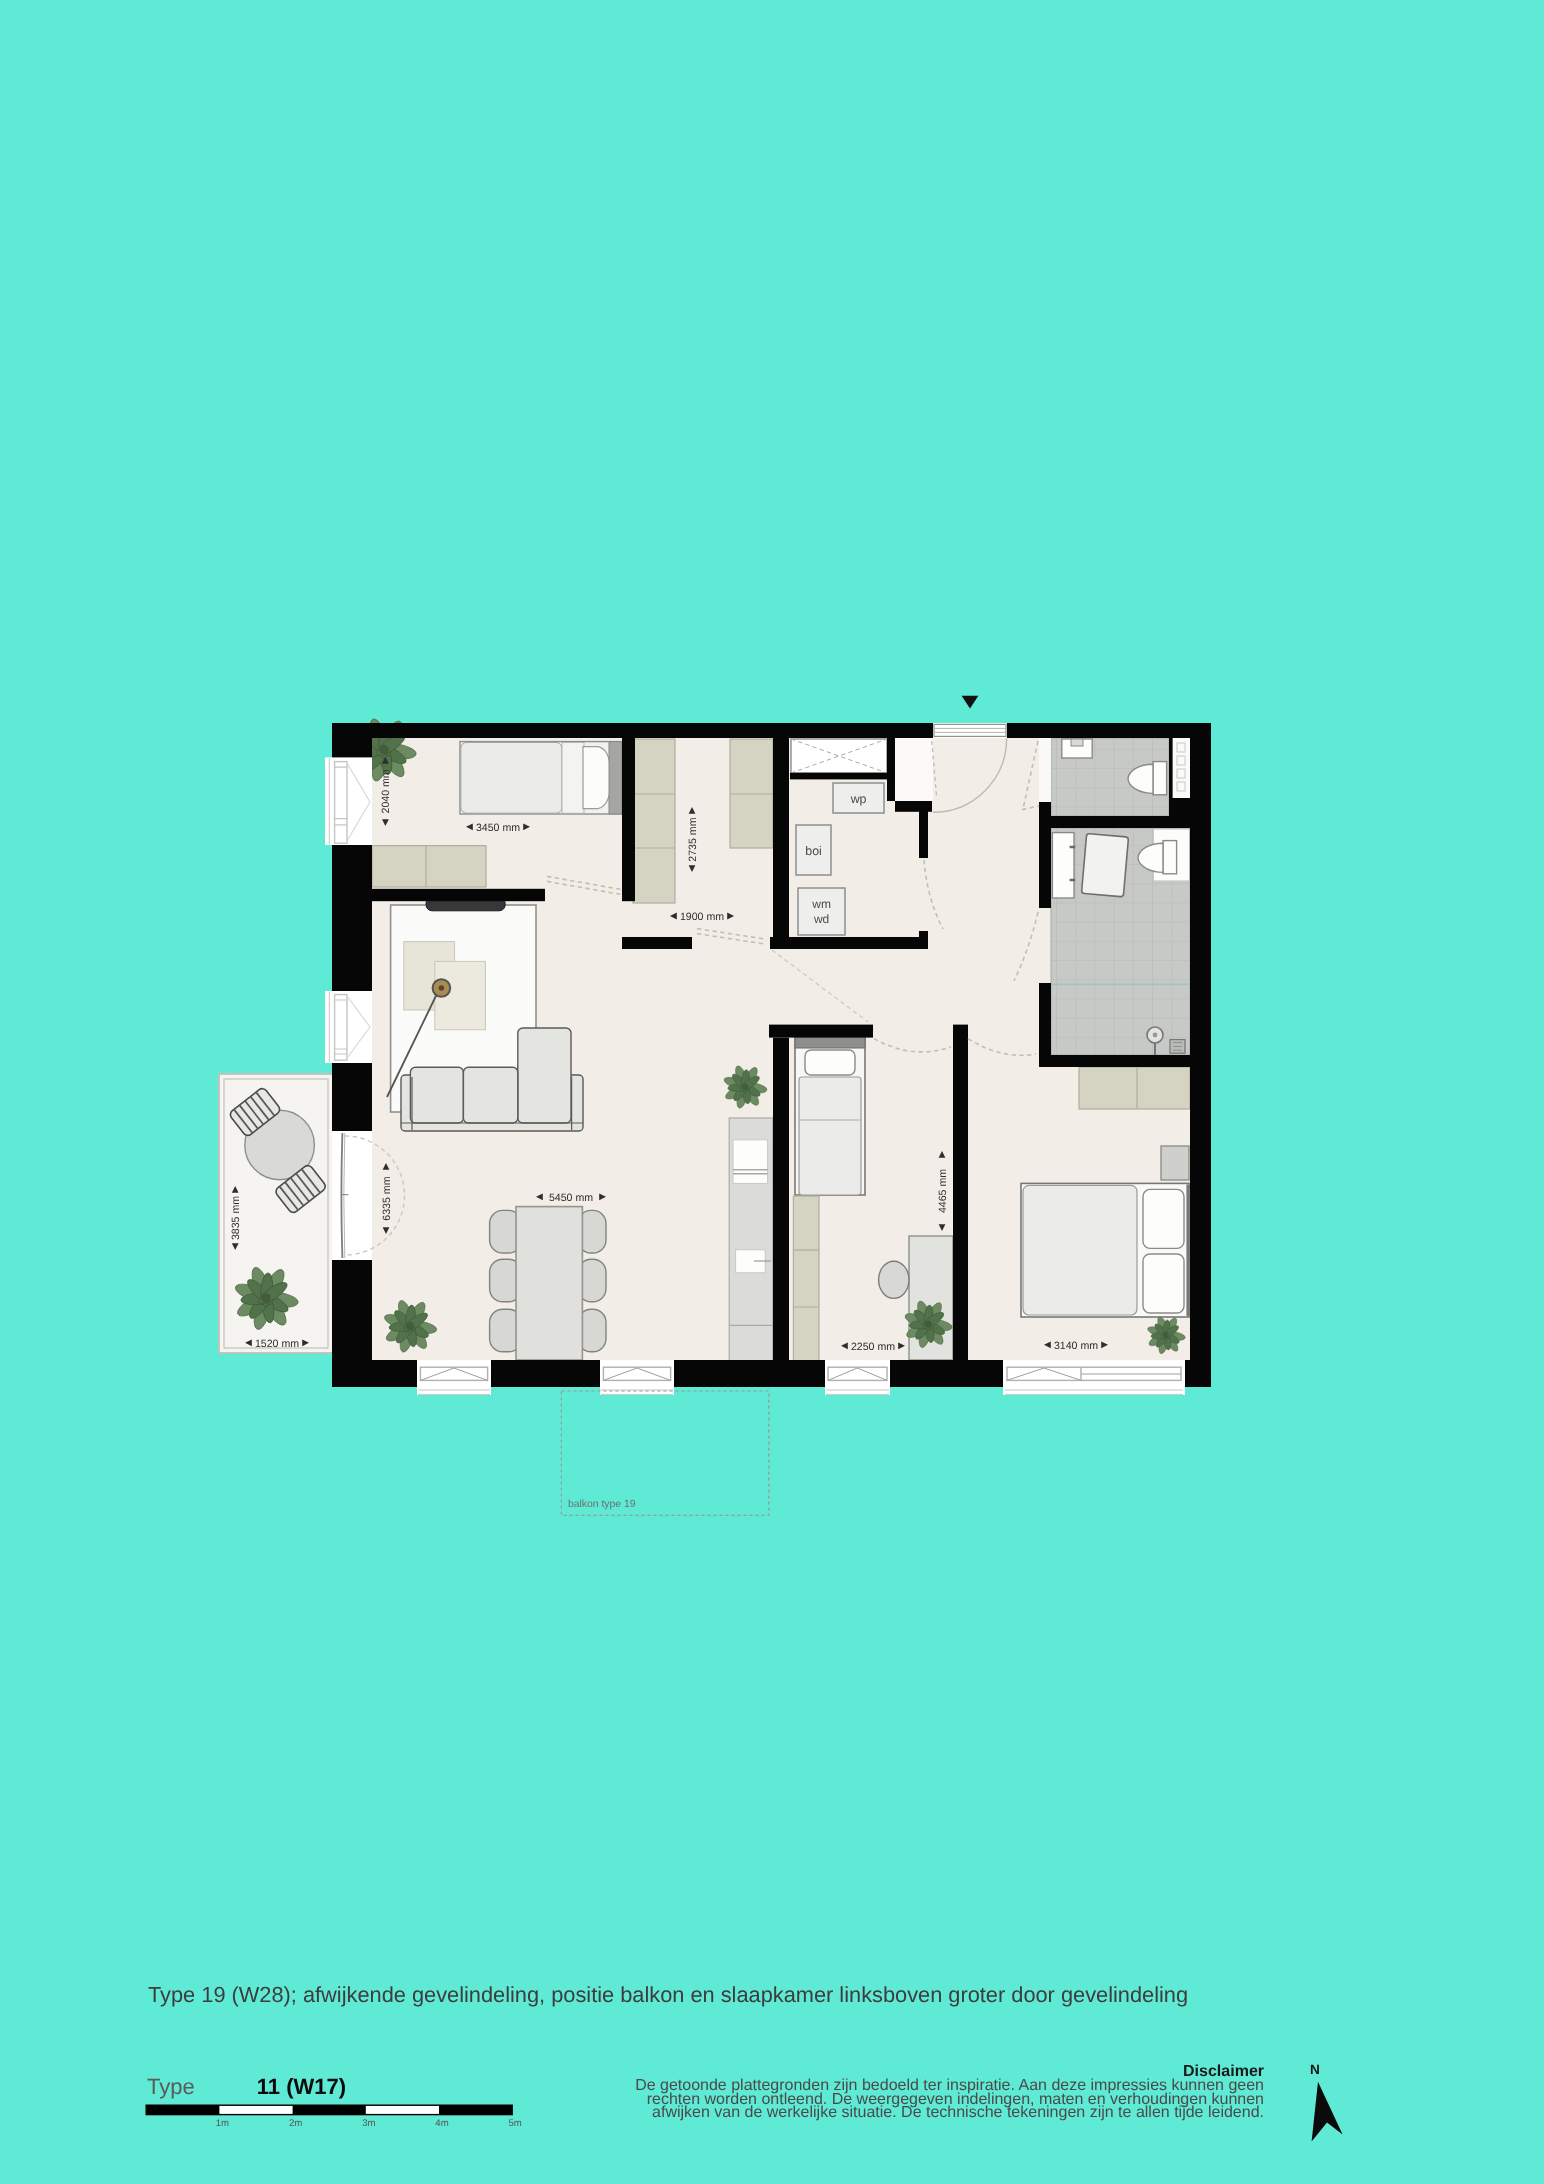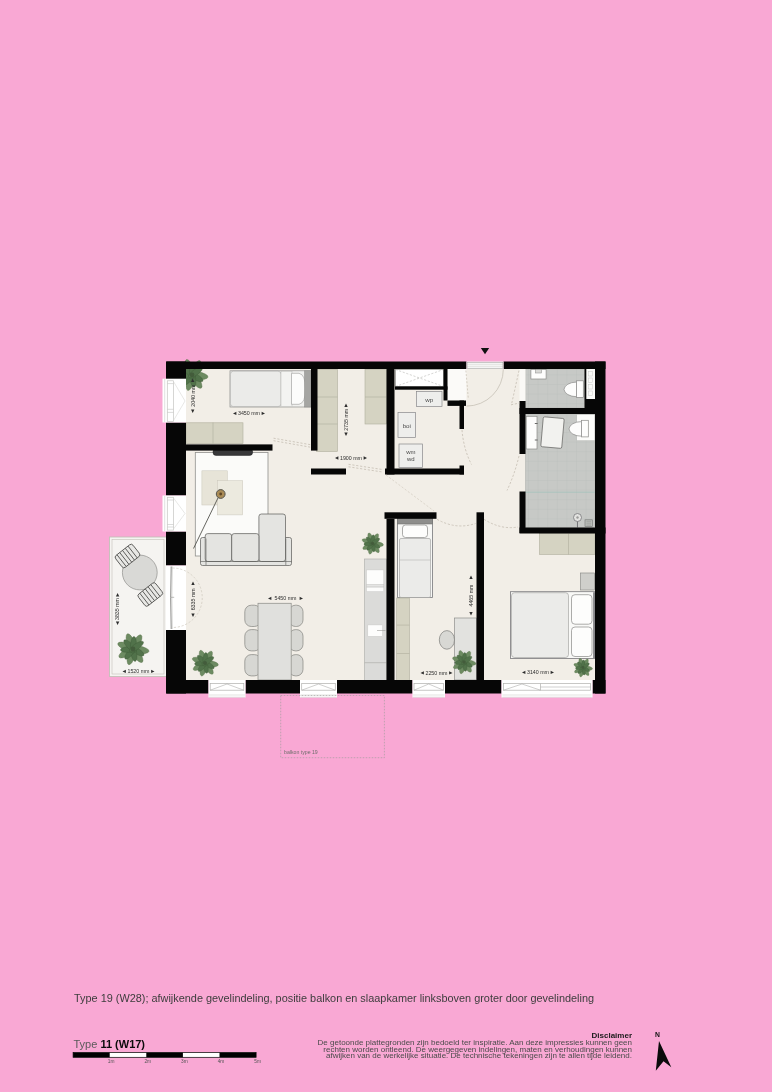--- a/index.html
+++ b/index.html
@@ -1,17 +1,17 @@
 <!DOCTYPE html>
 <html><head>
 <meta charset="utf-8">
 <style>
 html,body{margin:0;padding:0;background:#ffffff;width:772px;height:1092px;overflow:hidden;}
 *{font-family:"Liberation Sans",sans-serif;}
-.page{position:relative;width:772px;height:1092px;background:#f9a8d4;}
+.page{position:relative;width:772px;height:1092px;background:#5eead4;}
 </style>
 </head>
 <body>
 <div class="page">
 <svg width="772" height="1092" viewBox="0 0 772 1092">
 <defs>
 <pattern id="tile" width="9.6" height="9.6" patternUnits="userSpaceOnUse">
 <rect width="9.6" height="9.6" fill="#c7c9c6"></rect>
 <path d="M0 0H9.6M0 0V9.6" stroke="#b6b9b5" stroke-width="0.5" fill="none"></path>
 </pattern>
@@ -461,21 +461,21 @@
 
 <g fill="#2e2e2e">
 <path d="M122.5 671.4 125.9 669.7 125.9 673.1 Z"></path>
 <path d="M154.5 671.4 151.1 669.7 151.1 673.1 Z"></path>
 <text x="138.5" y="673.4" font-size="5.3" text-anchor="middle">1520 mm</text>
 </g>
 </svg>
 
 <div style="position:absolute;left:74px;top:991.5px;font-size:10.9px;color:#3d3d3d;">Type 19 (W28); afwijkende gevelindeling, positie balkon en slaapkamer linksboven groter door gevelindeling</div>
 
-<div style="position:absolute;left:73.5px;top:1037.8px;font-size:11px;color:#5a5a5a;">Type <span style="color:#0b0b0b;font-weight:bold;">11 (W17)</span></div>
+<div style="position:absolute;left:73.5px;top:1037.8px;font-size:11px;color:#5a5a5a;">Type <span style="color:#0b0b0b;font-weight:bold;margin-left:28px;">11 (W17)</span></div>
 
 <svg style="position:absolute;left:0;top:0;" width="772" height="1092" viewBox="0 0 772 1092">
 <g>
 <rect x="73.1" y="1052.6" width="183" height="4.7" fill="#ffffff" stroke="#000000" stroke-width="0.7"></rect>
 <rect x="73.1" y="1052.6" width="36.6" height="4.7" fill="#000000"></rect>
 <rect x="146.3" y="1052.6" width="36.6" height="4.7" fill="#000000"></rect>
 <rect x="219.5" y="1052.6" width="36.6" height="4.7" fill="#000000"></rect>
 <g font-size="4.8" fill="#555" text-anchor="middle">
 <text x="111.2" y="1062.9">1m</text>
 <text x="147.8" y="1062.9">2m</text>

